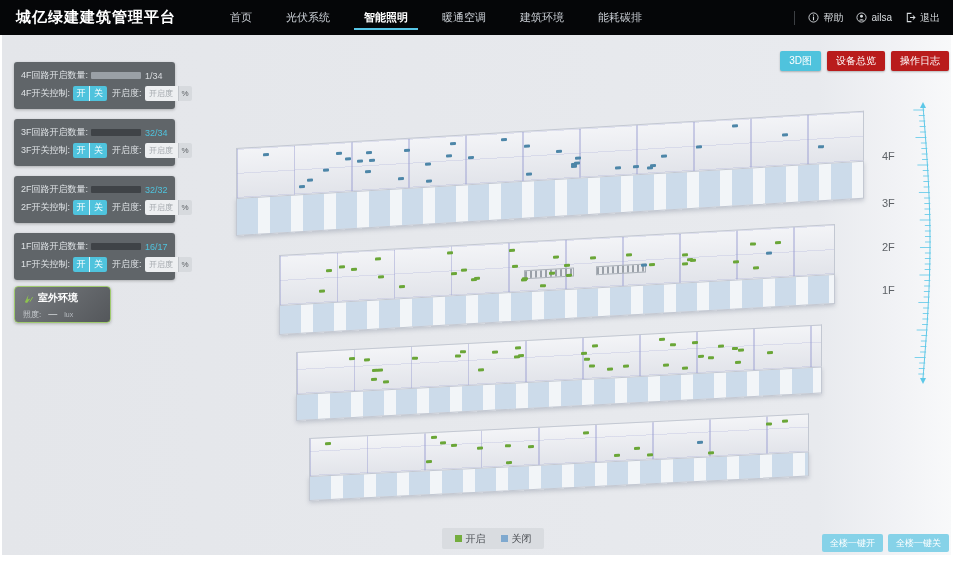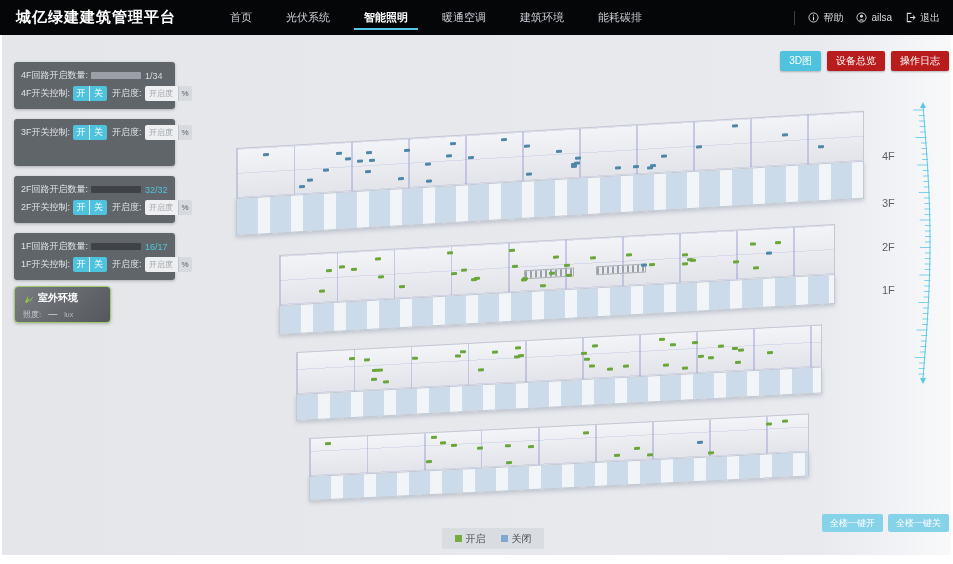--- a/index.html
+++ b/index.html
@@ -60,21 +60,21 @@
   .light{position:absolute;width:6px;height:3px;border-radius:1px}
   .escalator{position:absolute;height:9px;background:repeating-linear-gradient(90deg,#9aa0a8 0 2px,#e8eaee 2px 5px);border:1px solid #aab0b8;top:58%}
   
   .floor-label{position:absolute;left:882px;font-size:11px;color:#5e6267;z-index:20}
   .ruler{position:absolute;left:910px;top:100px;z-index:20}
   
   .legend{position:absolute;left:442px;top:528px;width:102px;height:21px;background:#d9dce0;border-radius:2px;display:flex;align-items:center;justify-content:center;gap:15px;z-index:40}
   .legend-item{display:flex;align-items:center;gap:4px;font-size:10px;color:#4a4e53}
   .legend-swatch{width:7px;height:7px}
   
-  .bulk-btns{position:absolute;right:4px;bottom:32px;display:flex;gap:5px;z-index:40}
+  .bulk-btns{position:absolute;right:4px;bottom:12px;display:flex;gap:5px;z-index:40}
   .bulkbtn{height:18px;padding:0 8px;font-size:9px;color:#fff;background:#86d2e8;border-radius:2px;display:flex;align-items:center;cursor:pointer}
 </style>
 </head>
 <body>
 
 <div class="app">
   <div class="stage"></div>
 
   <div class="header">
     <div class="app-title">城亿绿建建筑管理平台</div>
@@ -133,20 +133,25 @@
           <span class="swbtn off">关</span>
         </span>
       <span class="plabel">开启度:</span>
       <span class="dimbox">
           <span class="dimfield">开启度</span>
           <span class="dimunit">%</span>
         </span>
     </div>
   </div>
   <div class="fpanel" style="top:119px">
+    <div class="prow">
+      <span class="plabel">3F回路开启数量:</span>
+      <span class="bar"><span class="bar-fill" style="width: 94.1176%;"></span></span>
+      <span class="pval" style="color: rgb(79, 195, 221);">32/34</span>
+    </div>
     <div class="prow">
       <span class="plabel">3F开关控制:</span>
       <span class="onoff">
           <span class="swbtn on">开</span>
           <span class="swbtn off">关</span>
         </span>
       <span class="plabel">开启度:</span>
       <span class="dimbox">
           <span class="dimfield">开启度</span>
           <span class="dimunit">%</span>

